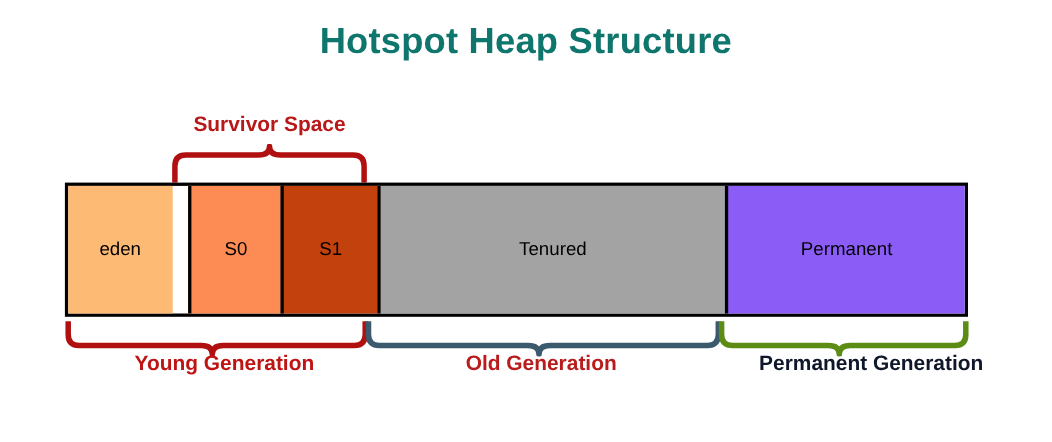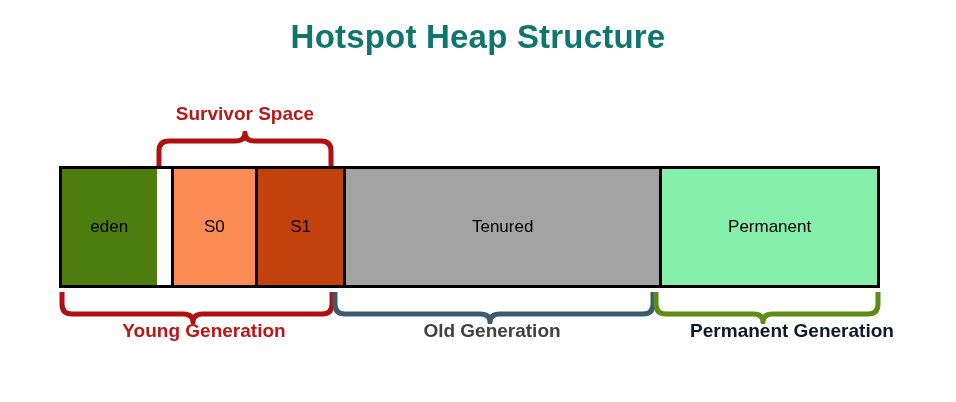--- a/index.html
+++ b/index.html
@@ -50,25 +50,25 @@
     display: flex;
     align-items: center;
     justify-content: center;
     font-size: 17px;
     color: #000000;
     height: 100%;
   }
   .segment + .segment {
     border-left: 3px solid #000000;
   }
-  #seg-eden     { width: 96px;  background: #4d7c0f; }
+  #seg-eden     { width: 96px;  background: #fdba74; }
   #seg-s0       { width: 86px;  background: #fd8b54; margin-left: 14px; }
   #seg-s1       { width: 89px;  background: #c2410c; }
   #seg-tenured  { width: 321px; background: #a3a3a3; }
-  #seg-permanent{ width: 221px; background: #86efac; }
+  #seg-permanent{ width: 221px; background: #8b5cf6; }
 
   
   .brace-wrap {
     position: absolute;
   }
   .brace-wrap svg { display: block; }
   .brace-label {
     position: absolute;
     text-align: center;
     font-size: 19px;
@@ -93,21 +93,21 @@
     width: 300px;
     color: #be1414;
   }
 
   
   #old-brace { left: 332px; top: 292px; }
   #old-label {
     left: 322px;
     top: 320px;
     width: 340px;
-    color: #404040;
+    color: #b91c1c;
   }
 
   
   #perm-brace { left: 653px; top: 292px; }
   #perm-label {
     left: 657px;
     top: 320px;
     width: 270px;
     color: #0f172a;
   }

